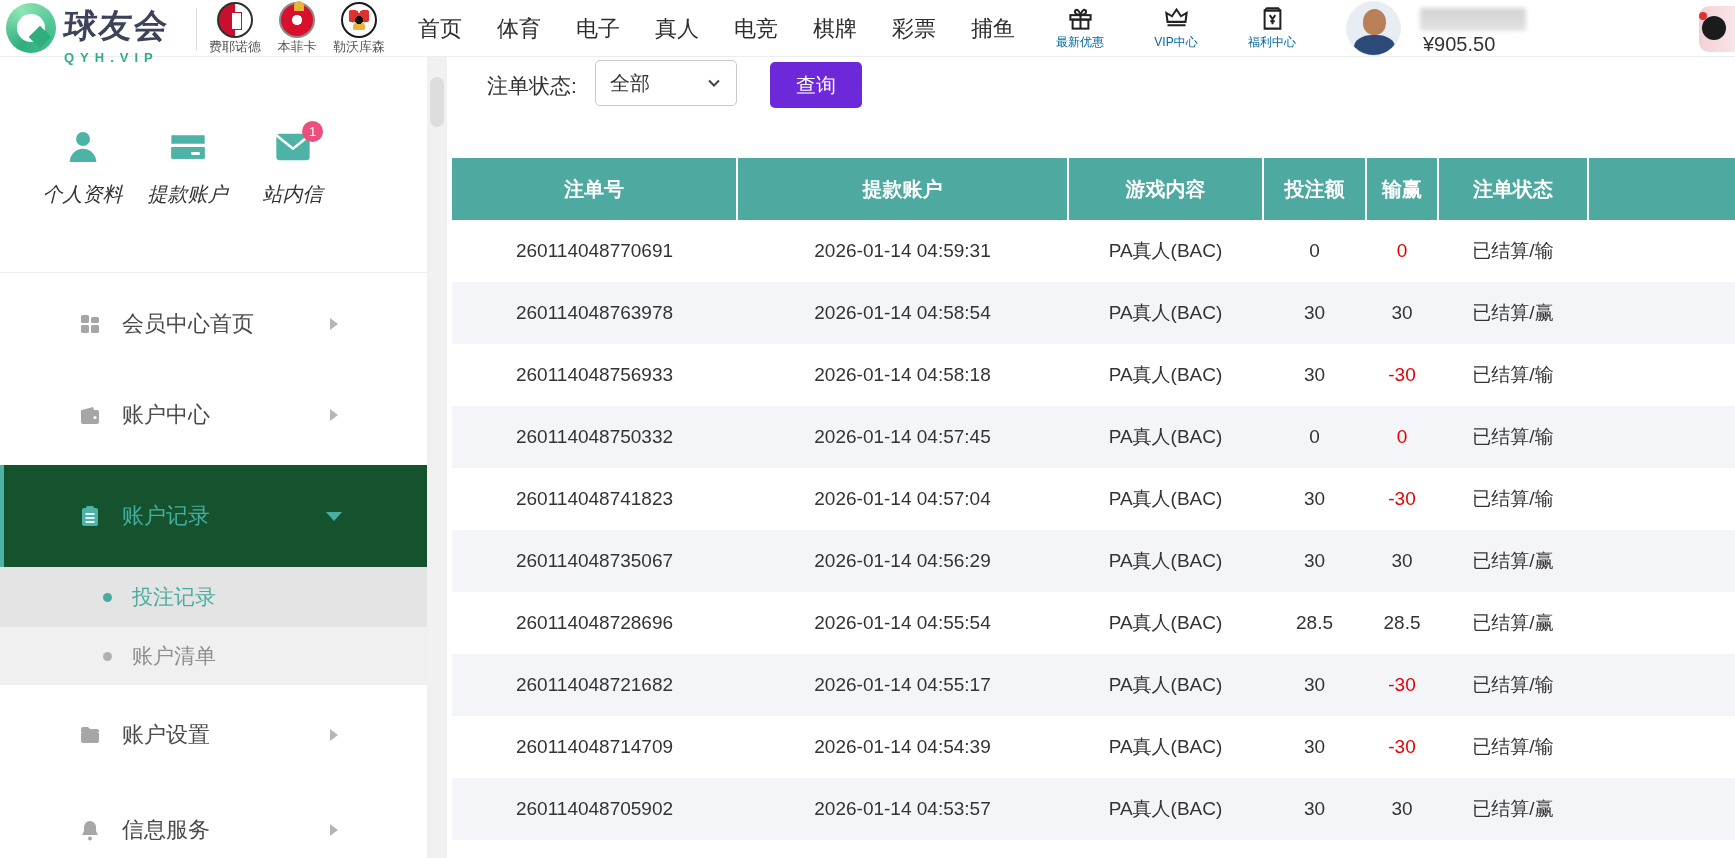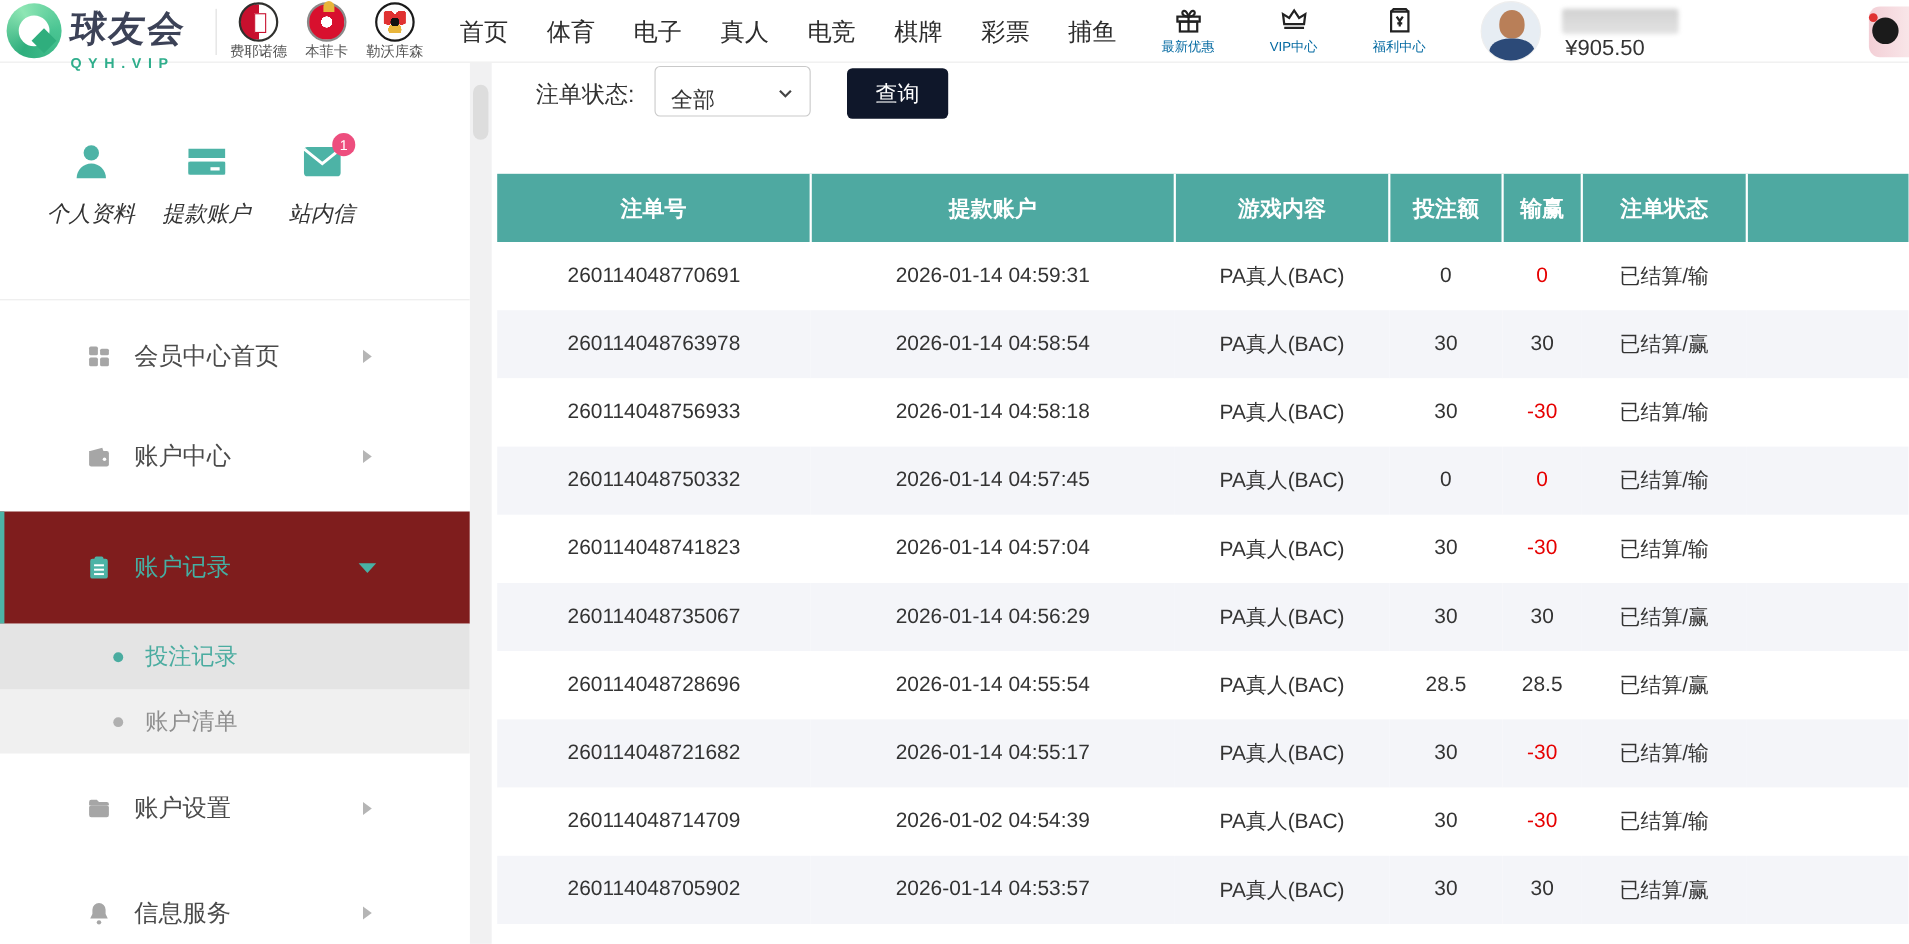--- a/index.html
+++ b/index.html
@@ -65,44 +65,44 @@
   .side-sep { position:absolute; left:0; top:215px; width:427px; height:1px; background:#ececec; }
 
   .menu-item { position:absolute; left:0; width:427px; height:60px; display:flex; align-items:center; cursor:pointer; }
   .menu-item .mi-icon { position:absolute; left:77px; width:26px; height:26px; display:flex; align-items:center; justify-content:center; }
   .menu-item .mi-label { position:absolute; left:122px; font-size:22px; color:#4a4a4a; white-space:nowrap; }
   .arrow-right { position:absolute; left:330px; width:0; height:0; border-left:8px solid #b5b5b5;
     border-top:6px solid transparent; border-bottom:6px solid transparent; }
   .arrow-down { position:absolute; left:326px; width:0; height:0; border-top:9px solid #49b0a4;
     border-left:8px solid transparent; border-right:8px solid transparent; }
   .menu-active-wrap { position:absolute; left:0; top:408px; width:427px; height:102px;
-    background:#7f1d1d; border-left:4px solid #4DB3A6; }
+    background:#14532d; border-left:4px solid #4DB3A6; }
   .menu-active-wrap .menu-item { position:absolute; top:21px; height:60px; left:-4px; }
   .menu-active-wrap .mi-label { color:#45aea2; }
   .submenu-item { position:absolute; left:0; width:427px; height:60px; display:flex; align-items:center; cursor:pointer;padding-left:30px; }
   .submenu-item .bullet { position:absolute; left:103px; width:9px; height:9px; border-radius:50%; }
   .submenu-item .sub-label { position:absolute; left:132px; font-size:21px; white-space:nowrap; }
   .sub-active { background:#e4e4e4; }
   .sub-active .bullet { background:#4aaca0; }
   .sub-active .sub-label { color:#4aaca0; }
   .sub-normal { background:#f0f0f0; }
   .sub-normal .bullet { background:#b0b0b0; }
   .sub-normal .sub-label { color:#8f8f8f; }
 
   
   .scroll-track { position:absolute; left:427px; top:57px; width:20px; height:801px; background:#f1f1f2; z-index:4; }
   .scroll-thumb { position:absolute; left:3px; top:20px; width:14px; height:50px; border-radius:7px; background:#dddddd; }
 
   
   .content { position:absolute; left:447px; top:57px; width:1288px; height:801px; background:#fff; overflow:hidden; }
   .filter-label { position:absolute; left:40px; top:15px; font-size:21px; color:#333; }
   .filter-select { position:absolute; left:148px; top:3px; width:142px; height:46px; border:1px solid #c9c9c9;
-    border-radius:5px; display:flex; align-items:flex-start; padding:16px 14px; cursor:pointer; background:#fff; }
+    border-radius:5px; display:flex; align-items:center; padding:4px 14px; cursor:pointer; background:#fff; }
   .filter-select .sel-value { font-size:20px; color:#333; flex:1; }
-  .search-btn { position:absolute; left:323px; top:5px; width:92px; height:46px; background:#0f172a; color:#fff;
+  .search-btn { position:absolute; left:323px; top:5px; width:92px; height:46px; background:#6d28d9; color:#fff;
     font-size:20px; border:none; border-radius:5px; cursor:pointer; }
 
   table.bets { position:absolute; left:5px; top:101px; width:1338px; border-collapse:collapse; table-layout:fixed; }
   table.bets thead th { background:#4EA9A1; color:#fff; font-size:20px; font-weight:bold; height:62px;
     border-right:2px solid #fff; }
   table.bets thead th:last-child { border-right:none; }
   table.bets tbody td { height:62px; text-align:center; font-size:19px; color:#333; }
   table.bets tbody tr:nth-child(odd) { background:#fff; }
   table.bets tbody tr:nth-child(even) { background:#f4f5f9; }
   table.bets tbody td.neg { color:#e60000; }
@@ -391,21 +391,21 @@
           <td>260114048721682</td>
           <td>2026-01-14 04:55:17</td>
           <td>PA真人(BAC)</td>
           <td>30</td>
           <td class="neg">-30</td>
           <td>已结算/输</td>
           <td></td>
         </tr>
         <tr>
           <td>260114048714709</td>
-          <td>2026-01-02 04:54:39</td>
+          <td>2026-01-14 04:54:39</td>
           <td>PA真人(BAC)</td>
           <td>30</td>
           <td class="neg">-30</td>
           <td>已结算/输</td>
           <td></td>
         </tr>
         <tr>
           <td>260114048705902</td>
           <td>2026-01-14 04:53:57</td>
           <td>PA真人(BAC)</td>

